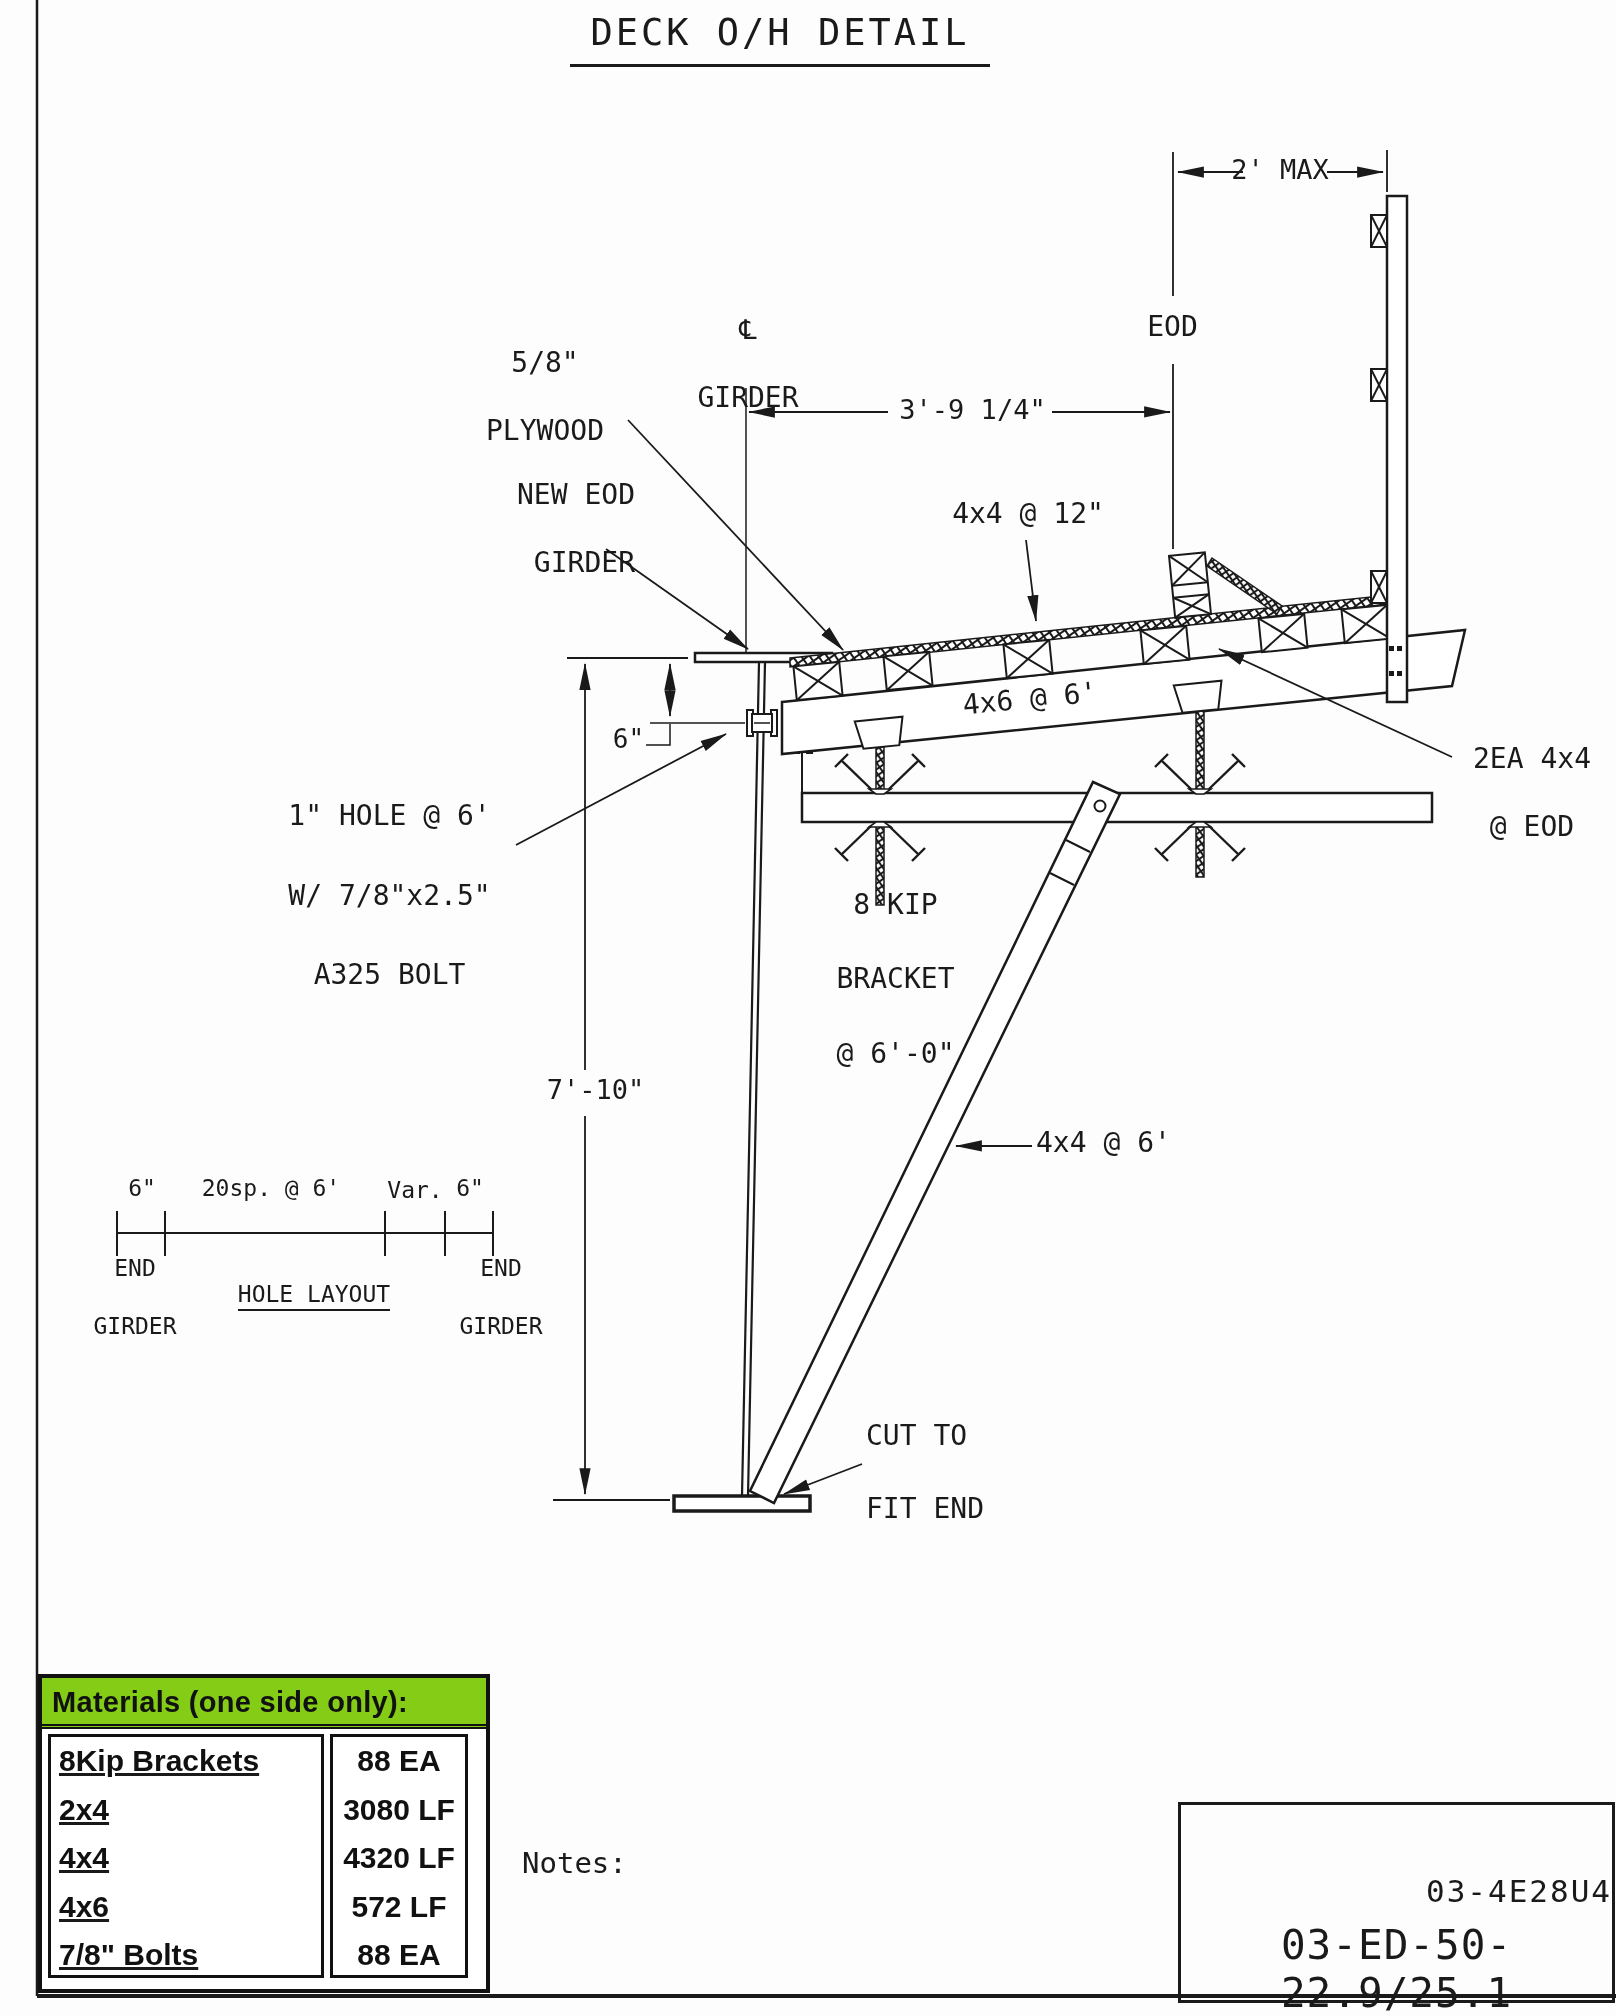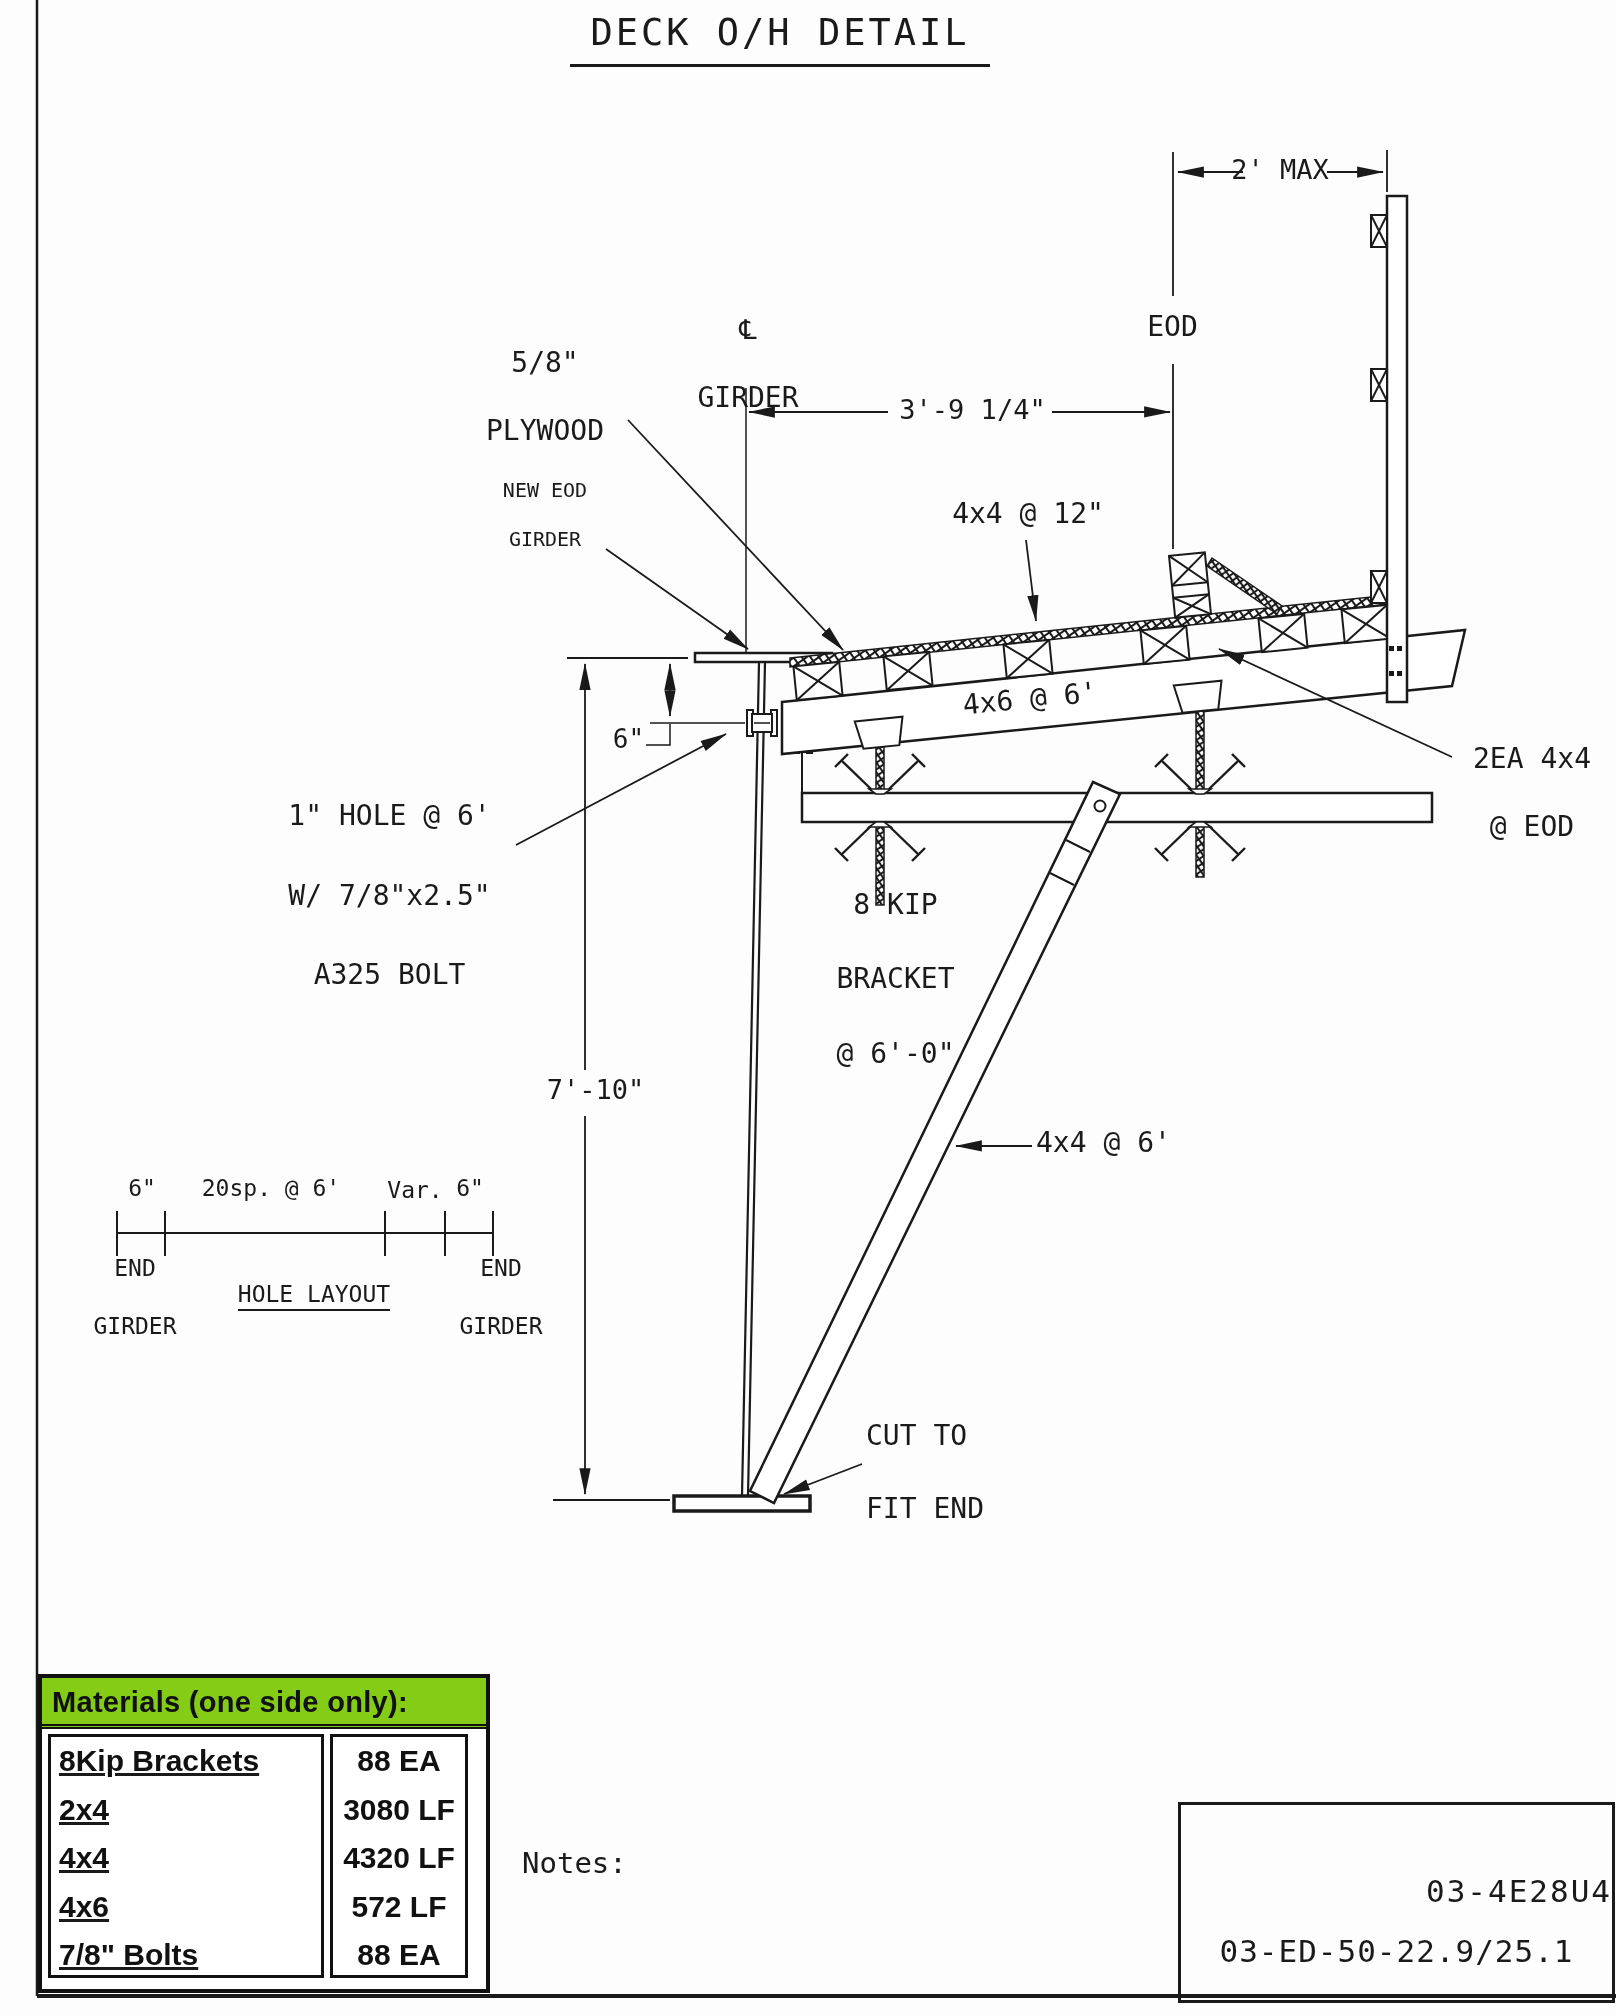--- a/index.html
+++ b/index.html
@@ -10,21 +10,21 @@
        text-align:center;white-space:pre;line-height:1.22;}
   .left{text-align:left;}
   #title-lbl{left:570px;top:10px;width:420px;font-size:37px;letter-spacing:3px;
              border-bottom:3px solid #1a1a1a;padding-bottom:9px;}
   #dim2max{left:1205px;top:154px;width:150px;font-size:27px;}
   #eodlbl{left:1125px;top:310px;width:95px;font-size:28px;}
   #plylbl{left:455px;top:346px;width:180px;font-size:28px;}
   #cllbl{left:668px;top:313px;width:160px;font-size:28px;}
   #cllbl .clsym{font-size:27px;font-family:"DejaVu Sans",sans-serif;}
   #dim39{left:880px;top:394px;width:185px;font-size:27px;}
-  #neweod{left:455px;top:478px;width:180px;font-size:20px;}
+  #neweod{left:455px;top:478px;width:180px;font-size:28px;text-align:right;}
   #s4x412{left:928px;top:497px;width:200px;font-size:28px;}
   #j4x6{left:935px;top:682px;width:190px;font-size:28px;transform:rotate(-5.5deg);}
   #twoea{left:1448px;top:742px;width:168px;font-size:28px;}
   #dim6{left:606px;top:724px;width:45px;font-size:26px;}
   #holenote{left:262px;top:796px;width:255px;font-size:28px;line-height:1.42;}
   #kipnote{left:808px;top:886px;width:175px;font-size:28px;line-height:1.33;}
   #dim710{left:543px;top:1074px;width:105px;font-size:27px;}
   #bracelbl{left:1036px;top:1126px;width:220px;font-size:28px;}
   #cutlbl{left:866px;top:1418px;width:170px;font-size:28px;line-height:1.3;}
   .hl{font-size:23px;}
@@ -47,21 +47,21 @@
   .matbox{position:absolute;top:5px;bottom:5px;border:3px solid #111;box-sizing:border-box;}
   #mat-items{left:6px;width:276px;text-decoration:underline;}
   #mat-qtys{left:288px;right:18px;}
   .mrow{height:48.5px;display:flex;align-items:center;font:bold 30px "Liberation Sans",sans-serif;color:#111;}
   #mat-items .mrow{padding-left:8px;}
   #mat-qtys .mrow{justify-content:center;}
   
   #tblock{position:absolute;left:1178px;top:1802px;width:437px;height:201px;
           border:3px solid #1a1a1a;box-sizing:border-box;text-align:center;}
   #tblock .tb1{margin-top:68px;font-size:31px;letter-spacing:2px;text-align:right;}
-  #tblock .tb2{margin-top:24px;font-size:31px;letter-spacing:1px;}
+  #tblock .tb2{margin-top:12px;font-size:41px;letter-spacing:1px;}
 </style>
 </head>
 <body>
 
 <div id="sheet">
 
 <svg width="1616" height="2016" viewBox="0 0 1616 2016" stroke="#1a1a1a" fill="none" stroke-width="2">
   <defs>
     <marker id="arw" viewBox="0 0 12 6" refX="11.5" refY="3" markerWidth="15" markerHeight="8" orient="auto-start-reverse">
       <path d="M0,0.5 L12,3 L0,5.5 z" fill="#1a1a1a" stroke="none"></path>

